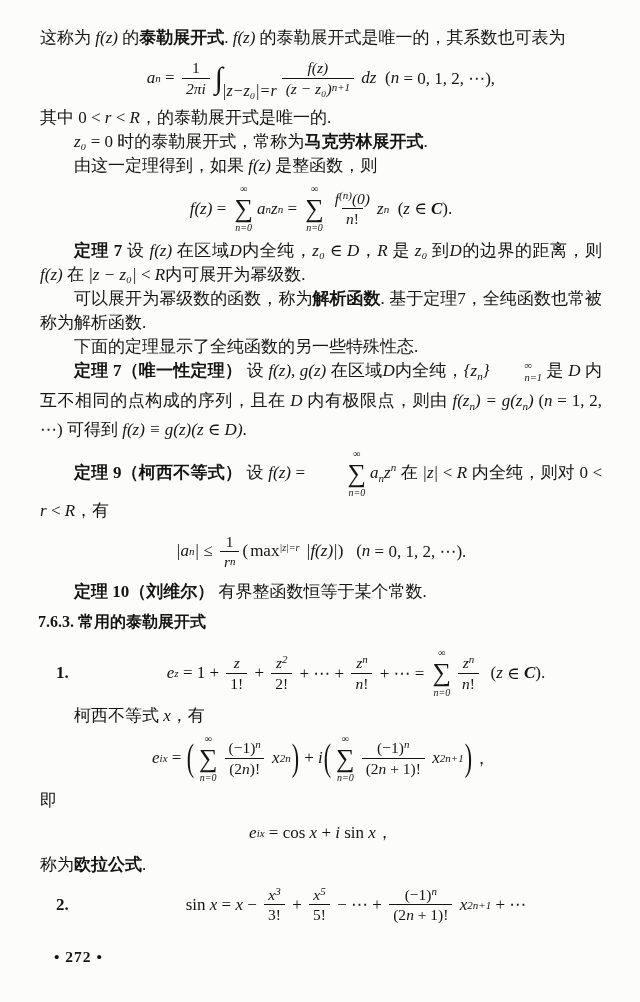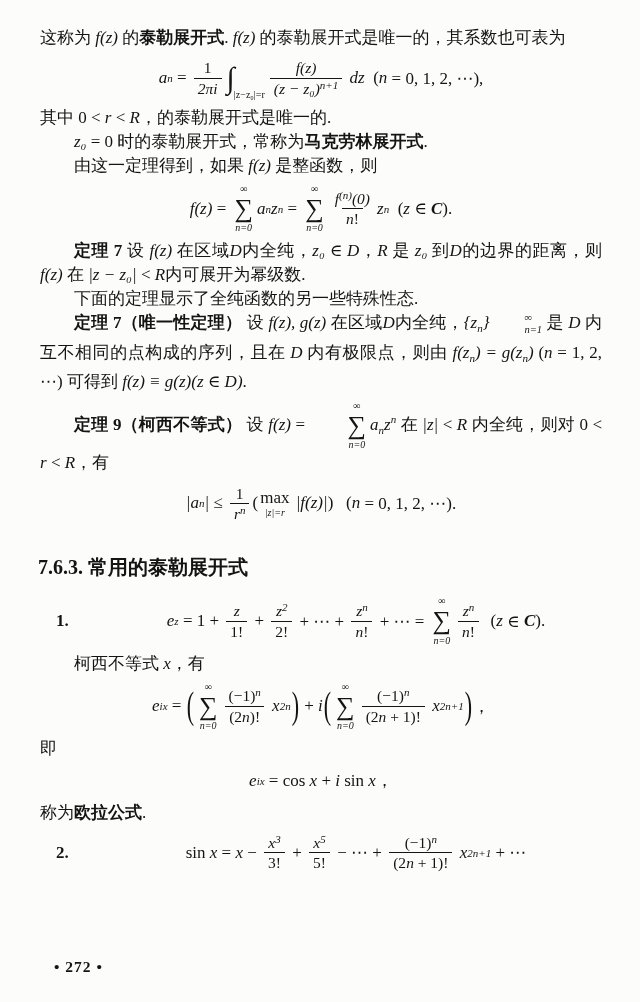--- a/index.html
+++ b/index.html
@@ -22,44 +22,44 @@
   }
   .formula .tok{white-space:pre;}
   .numrow{display:flex;align-items:center;margin:5px 0;}
   .fnum{flex:0 0 54px;padding-left:16px;font-weight:bold;font-size:17px;}
   .numrow .formula{flex:1;margin:0;}
   
   .frac{display:inline-flex;flex-direction:column;align-items:center;
         vertical-align:middle;margin:0 3px;}
   .frac .num,.frac .den{display:inline-flex;justify-content:center;
         padding:0 4px;font-size:15.5px;line-height:1.25;white-space:pre;}
-  .frac .den{border-top:1.5px solid #141414;}
+  .frac .den{border-top:1.5px solid #141414;align-items:center;}
   
   .bigop{display:inline-flex;flex-direction:column;align-items:center;
          margin:0 4px;vertical-align:middle;line-height:1;}
   .bigop .lim{font-size:10px;line-height:1.2;font-style:italic;}
   .bigop .sym{font-size:26px;line-height:1.05;font-style:normal;}
   
   .intop{display:inline-flex;align-items:center;margin:0 2px;vertical-align:middle;}
   .intop .sym{font-size:30px;line-height:1;}
-  .intop .lim{font-size:10px;align-self:flex-end;
+  .intop .lim{font-size:16px;font-style:italic;align-self:flex-end;
               transform:translateY(7px);margin-left:-1px;}
   
-  .underop{display:inline-flex;flex-direction:column;
+  .underop{display:inline-flex;flex-direction:row;
            vertical-align:middle;margin:0 2px;line-height:1.1;}
   .underop .lim{font-size:10px;font-style:italic;}
   
   .paren{display:inline-block;font-size:22px;transform:scaleY(1.75);
          margin:0 1px;font-style:normal;}
   
   .supsub{display:inline-flex;flex-direction:column;font-size:10.5px;
           line-height:1.15;vertical-align:middle;margin-left:1px;font-style:italic;}
-  h2{font-size:20px;font-weight:bold;margin:28px 0 14px -2px;
+  h2{font-size:16px;font-weight:bold;margin:8px 0 14px -2px;
      font-family:"Liberation Serif","DejaVu Serif",serif;}
-  .pageno{position:absolute;left:54px;bottom:26px;font-weight:bold;
+  .pageno{position:absolute;left:54px;bottom:36px;font-weight:bold;
           font-size:15.5px;letter-spacing:1px;}
 </style>
 </head>
 <body>
 
 <div class="page">
 
   <p><span class="tok">这称为 </span><span class="tok ita">f(z)</span><span class="tok"> 的</span><span class="tok bold">泰勒展开式</span><span class="tok">. </span><span class="tok ita">f(z)</span><span class="tok"> 的泰勒展开式是唯一的，其系数也可表为</span></p>
 
   <div class="formula">
@@ -116,20 +116,21 @@
       <sup>n</sup>
       <span class="tok">  (</span>
       <span class="tok ita">z</span>
       <span class="tok"> ∈ </span>
       <span class="tok ita bold">C</span>
       <span class="tok">).</span>
     </div>
 
   <p class="indent"><span class="tok bold">定理 7</span><span class="tok">  设 </span><span class="tok ita">f(z)</span><span class="tok"> 在区域</span><span class="tok ita">D</span><span class="tok">内全纯，</span><span class="tok ita">z₀ ∈ D</span><span class="tok">，</span><span class="tok ita">R</span><span class="tok"> 是 </span><span class="tok ita">z₀</span><span class="tok"> 到</span><span class="tok ita">D</span><span class="tok">的边界的距离，则 </span><span class="tok ita">f(z)</span><span class="tok"> 在 </span><span class="tok ita">|z − z₀|</span><span class="tok"> &lt; </span><span class="tok ita">R</span><span class="tok">内可展开为幂级数.</span></p>
 
+  <p class="indent"><span class="tok">可以展开为幂级数的函数，称为</span><span class="tok bold">解析函数</span><span class="tok">. 基于定理7，全纯函数也常被称为解析函数.</span></p>
 
   <p class="indent"><span class="tok">下面的定理显示了全纯函数的另一些特殊性态.</span></p>
 
   <p class="indent"><span class="tok bold">定理 7（唯一性定理）</span><span class="tok"> 设 </span><span class="tok ita">f(z), g(z)</span><span class="tok"> 在区域</span><span class="tok ita">D</span><span class="tok">内全纯，</span><span class="tok ita">{z</span><sub>n</sub><span class="tok ita">}</span><span class="supsub">
         <span>∞</span>
         <span>n=1</span>
       </span><span class="tok"> 是 </span><span class="tok ita">D</span><span class="tok"> 内互不相同的点构成的序列，且在 </span><span class="tok ita">D</span><span class="tok"> 内有极限点，则由 </span><span class="tok ita">f(z</span><sub>n</sub><span class="tok ita">) = g(z</span><sub>n</sub><span class="tok ita">)</span><span class="tok"> (</span><span class="tok ita">n</span><span class="tok"> = 1, 2, ⋯) 可得到 </span><span class="tok ita">f(z) ≡ g(z)(z ∈ D)</span><span class="tok">.</span></p>
 
   <p class="indent sp-above"><span class="tok bold">定理 9（柯西不等式）</span><span class="tok"> 设 </span><span class="tok ita">f(z)</span><span class="tok"> = </span><span class="bigop">
         <span class="lim">∞</span>
@@ -150,20 +151,21 @@
       <span class="underop">
         <span>max</span>
         <span class="lim">|z|=r</span>
       </span>
       <span class="tok ita"> |f(z)|</span>
       <span class="tok">)   (</span>
       <span class="tok ita">n</span>
       <span class="tok"> = 0, 1, 2, ⋯).</span>
     </div>
 
+  <p class="indent sp-above"><span class="tok bold">定理 10（刘维尔）</span><span class="tok"> 有界整函数恒等于某个常数.</span></p>
 
   <h2>7.6.3. 常用的泰勒展开式</h2>
 
   <div class="numrow">
     <span class="fnum">1.</span>
     <div class="formula">
         <span class="tok ita">e</span>
         <sup>z</sup>
         <span class="tok"> = 1 + </span>
         <span class="frac">

